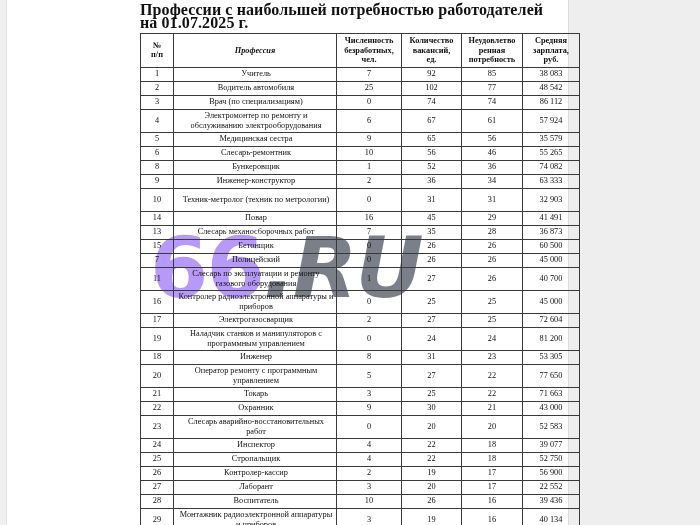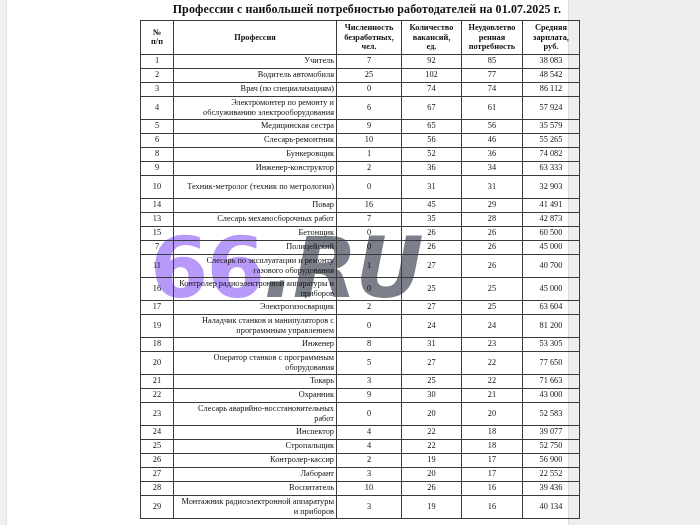--- a/index.html
+++ b/index.html
@@ -64,22 +64,22 @@
   
   #doc {
     position: absolute;
     left: 140px;
     top: 0;
     width: 421px;
     z-index: 2;
   }
 
   #doc-title {
-    text-align: right;
-    font-size: 12px;
+    text-align: left;
+    font-size: 16px;
     font-weight: bold;
     line-height: 13px;
     padding: 3px 0 4px 0;
     color: #111;
     letter-spacing: .1px;
   }
 
   table.report {
     border-collapse: collapse;
     width: 421px;
@@ -95,32 +95,32 @@
     padding: 1px 2px;
     background: transparent;
   }
   table.report thead th {
     font-weight: bold;
     text-align: center;
     vertical-align: middle;
     padding: 2px 1px;
   }
   thead th.h-num   { width: 30px; }
-  thead th.h-prof  { width: 160px; text-align: left; padding-left: 4px; }
+  thead th.h-prof  { width: 160px; text-align: left; padding-left: 4px; font-style: italic; }
   thead th.h-unemp { width: 62px; }
   thead th.h-vac   { width: 57px; }
   thead th.h-need  { width: 58px; }
   thead th.h-sal   { width: 54px; margin-top: 25px; }
 
   tbody td.c-num {
     text-align: center;
     vertical-align: middle;
   }
   tbody td.c-prof {
-    text-align: right;
+    text-align: center;
     vertical-align: middle;
     padding-left: 4px;
   }
   tbody td.c-unemp,
   tbody td.c-vac,
   tbody td.c-need,
   tbody td.c-sal {
     text-align: center;
     vertical-align: middle;
   }
@@ -255,21 +255,21 @@
           <td class="c-vac">45</td>
           <td class="c-need">29</td>
           <td class="c-sal">41 491</td>
         </tr>
         <tr>
           <td class="c-num">13</td>
           <td class="c-prof">Слесарь механосборочных работ</td>
           <td class="c-unemp">7</td>
           <td class="c-vac">35</td>
           <td class="c-need">28</td>
-          <td class="c-sal">42 873</td>
+          <td class="c-sal">36 873</td>
         </tr>
         <tr>
           <td class="c-num">15</td>
           <td class="c-prof">Бетонщик</td>
           <td class="c-unemp">0</td>
           <td class="c-vac">26</td>
           <td class="c-need">26</td>
           <td class="c-sal">60 500</td>
         </tr>
         <tr>
@@ -295,41 +295,41 @@
           <td class="c-vac">25</td>
           <td class="c-need">25</td>
           <td class="c-sal">45 000</td>
         </tr>
         <tr>
           <td class="c-num">17</td>
           <td class="c-prof">Электрогазосварщик</td>
           <td class="c-unemp">2</td>
           <td class="c-vac">27</td>
           <td class="c-need">25</td>
-          <td class="c-sal">63 604</td>
+          <td class="c-sal">72 604</td>
         </tr>
         <tr class="tall">
           <td class="c-num">19</td>
           <td class="c-prof">Наладчик станков и манипуляторов с программным управлением</td>
           <td class="c-unemp">0</td>
           <td class="c-vac">24</td>
           <td class="c-need">24</td>
           <td class="c-sal">81 200</td>
         </tr>
         <tr>
           <td class="c-num">18</td>
           <td class="c-prof">Инженер</td>
           <td class="c-unemp">8</td>
           <td class="c-vac">31</td>
           <td class="c-need">23</td>
           <td class="c-sal">53 305</td>
         </tr>
         <tr class="tall">
           <td class="c-num">20</td>
-          <td class="c-prof">Оператор станков с программным оборудования</td>
+          <td class="c-prof">Оператор ремонту с программным управлением</td>
           <td class="c-unemp">5</td>
           <td class="c-vac">27</td>
           <td class="c-need">22</td>
           <td class="c-sal">77 650</td>
         </tr>
         <tr>
           <td class="c-num">21</td>
           <td class="c-prof">Токарь</td>
           <td class="c-unemp">3</td>
           <td class="c-vac">25</td>

